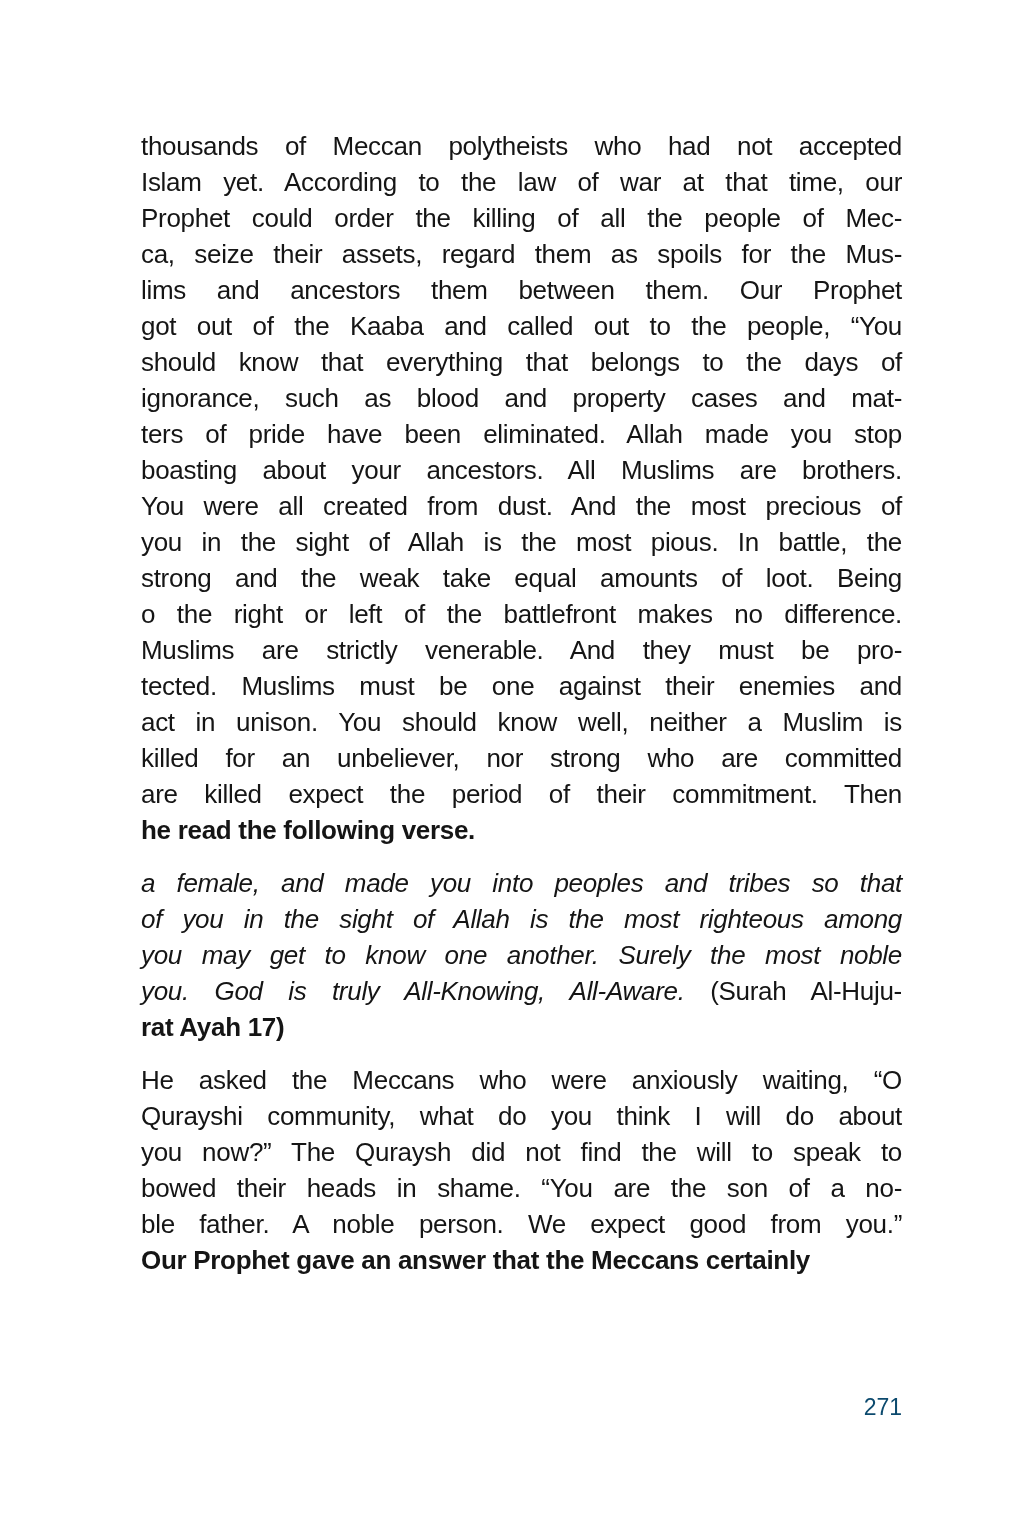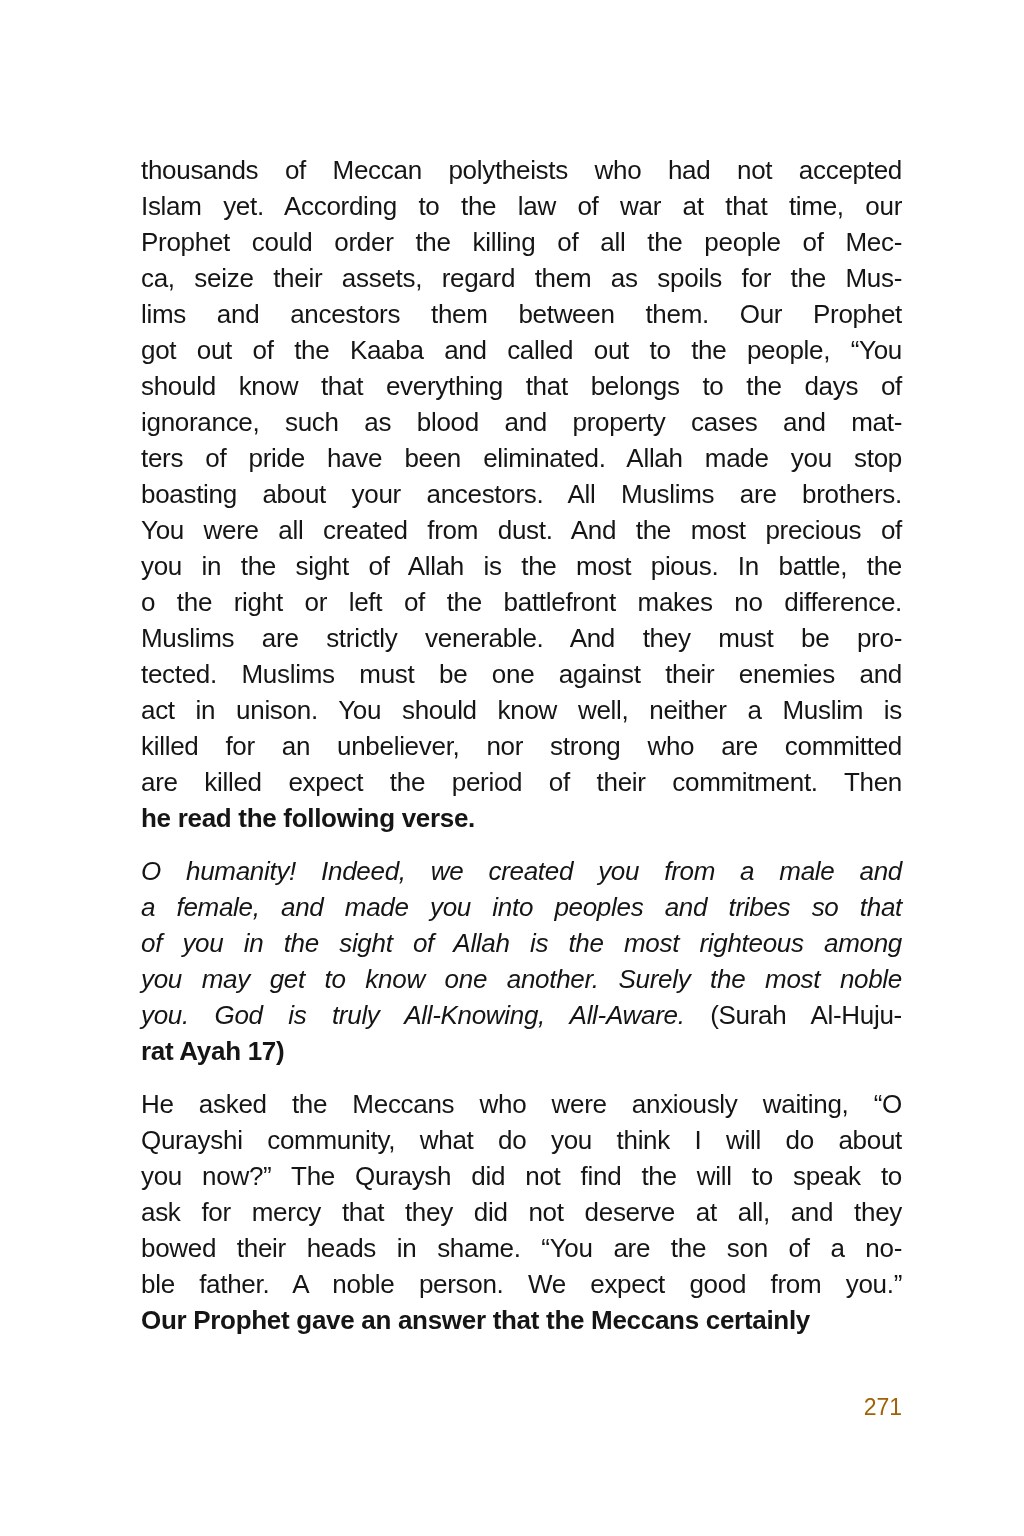--- a/index.html
+++ b/index.html
@@ -8,21 +8,21 @@
     position: relative;
     width: 1024px;
     height: 1536px;
     background: #ffffff;
     overflow: hidden;
     font-family: "Liberation Sans", sans-serif;
   }
   .text-block {
     position: absolute;
     left: 141px;
-    top: 152px;
+    top: 128px;
     width: 761px;
     font-size: 26px;
     line-height: 36px;
     letter-spacing: -0.3px;
     color: #151515;
   }
   .paragraph { margin: 0; }
   .paragraph + .paragraph { margin-top: 17px; }
   .line {
     text-align: justify;
@@ -34,21 +34,21 @@
     font-weight: bold;
   }
   .italic { font-style: italic; }
   .page-number {
     position: absolute;
     left: 141px;
     top: 1394px;
     width: 761px;
     text-align: right;
     font-size: 23px;
-    color: #a16207;
+    color: #0c4a6e;
     letter-spacing: 0;
   }
 </style>
 </head>
 <body>
 
 <div class="page" style="background: rgb(255, 255, 255);">
   <div class="text-block" style="color: rgb(21, 21, 21);">
     <div class="paragraph">
         <div class="line"><span>thousands of Meccan polytheists who had not accepted</span></div>
@@ -56,40 +56,39 @@
         <div class="line"><span>Prophet could order the killing of all the people of Mec-</span></div>
         <div class="line"><span>ca, seize their assets, regard them as spoils for the Mus-</span></div>
         <div class="line"><span>lims and ancestors them between them. Our Prophet</span></div>
         <div class="line"><span>got out of the Kaaba and called out to the people, “You</span></div>
         <div class="line"><span>should know that everything that belongs to the days of</span></div>
         <div class="line"><span>ignorance, such as blood and property cases and mat-</span></div>
         <div class="line"><span>ters of pride have been eliminated. Allah made you stop</span></div>
         <div class="line"><span>boasting about your ancestors. All Muslims are brothers.</span></div>
         <div class="line"><span>You were all created from dust. And the most precious of</span></div>
         <div class="line"><span>you in the sight of Allah is the most pious. In battle, the</span></div>
+        <div class="line"><span>strong and the weak take equal amounts of loot. Being</span></div>
         <div class="line"><span>o the right or left of the battlefront makes no difference.</span></div>
         <div class="line"><span>Muslims are strictly venerable. And they must be pro-</span></div>
         <div class="line"><span>tected. Muslims must be one against their enemies and</span></div>
         <div class="line"><span>act in unison. You should know well, neither a Muslim is</span></div>
         <div class="line"><span>killed for an unbeliever, nor strong who are committed</span></div>
         <div class="line"><span>are killed expect the period of their commitment. Then</span></div>
         <div class="line last"><span>he read the following verse.</span></div>
       </div>
     <div class="paragraph">
-        <div class="line"><span class="italic">O humanity! Indeed, we created you from a male and</span></div>
         <div class="line"><span class="italic">a female, and made you into peoples and tribes so that</span></div>
         <div class="line"><span class="italic">of you in the sight of Allah is the most righteous among</span></div>
         <div class="line"><span class="italic">you may get to know one another. Surely the most noble</span></div>
         <div class="line"><span class="italic">you. God is truly All-Knowing, All-Aware.</span><span> (Surah Al-Huju-</span></div>
         <div class="line last"><span>rat Ayah 17)</span></div>
       </div>
     <div class="paragraph">
         <div class="line"><span>He asked the Meccans who were anxiously waiting, “O</span></div>
         <div class="line"><span>Qurayshi community, what do you think I will do about</span></div>
         <div class="line"><span>you now?” The Quraysh did not find the will to speak to</span></div>
-        <div class="line"><span>ask for mercy that they did not deserve at all, and they</span></div>
         <div class="line"><span>bowed their heads in shame. “You are the son of a no-</span></div>
         <div class="line"><span>ble father. A noble person. We expect good from you.”</span></div>
         <div class="line last"><span>Our Prophet gave an answer that the Meccans certainly</span></div>
       </div>
   </div>
   <div class="page-number">271</div>
 </div>
 
 </body></html>

